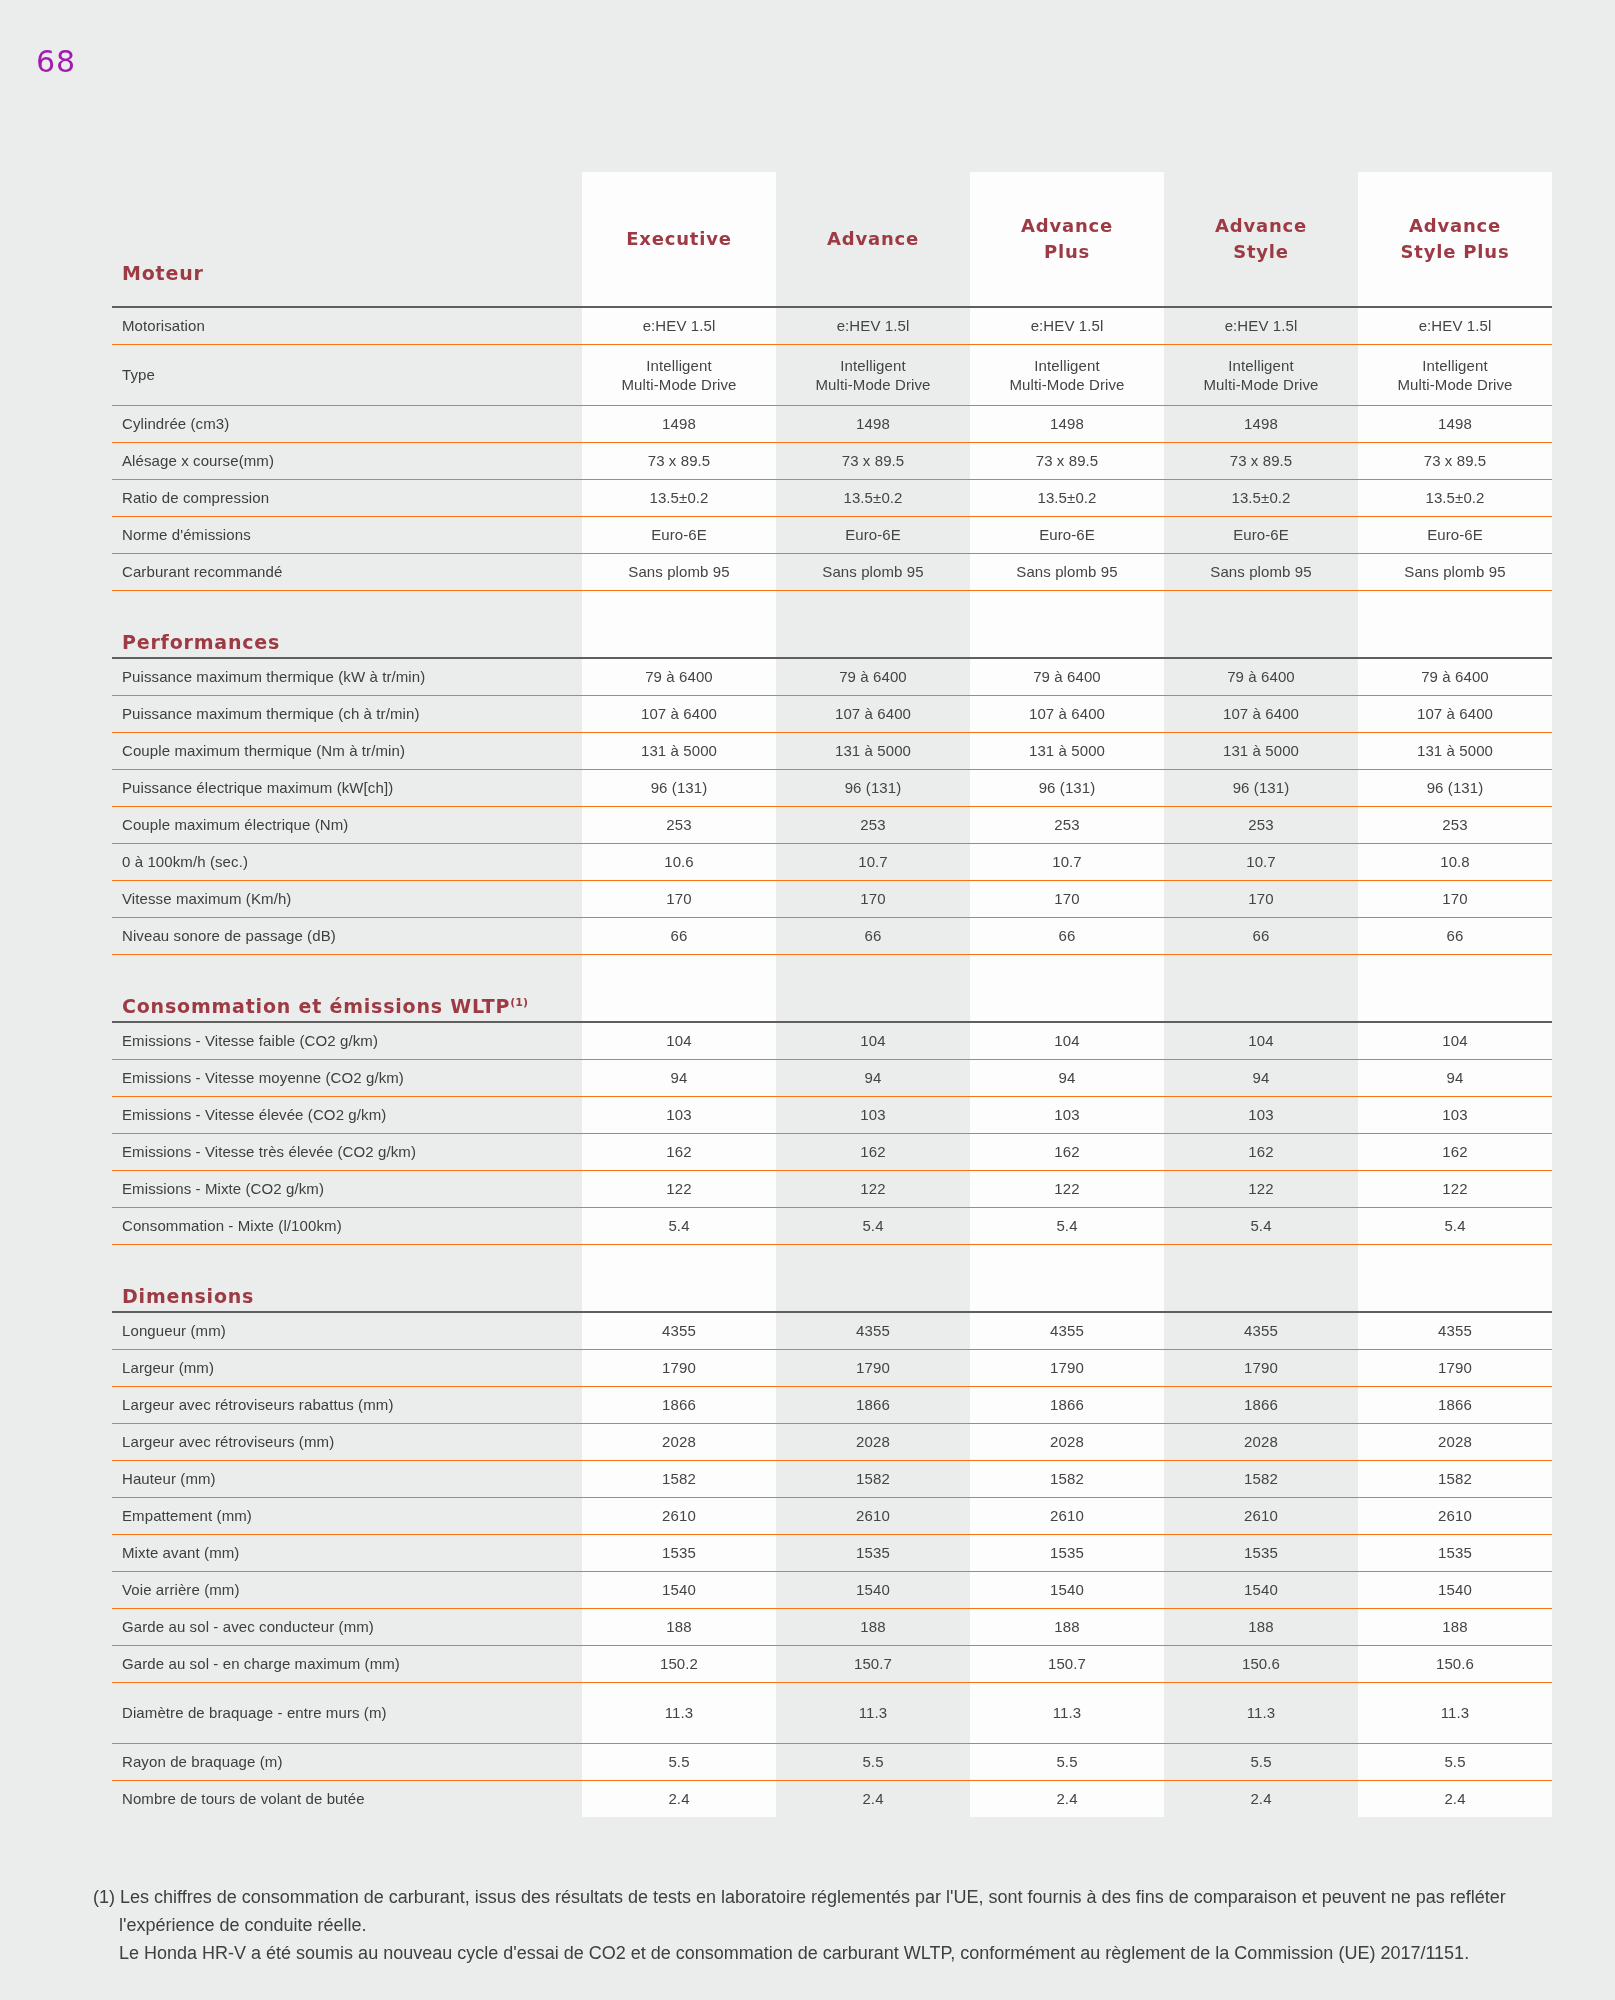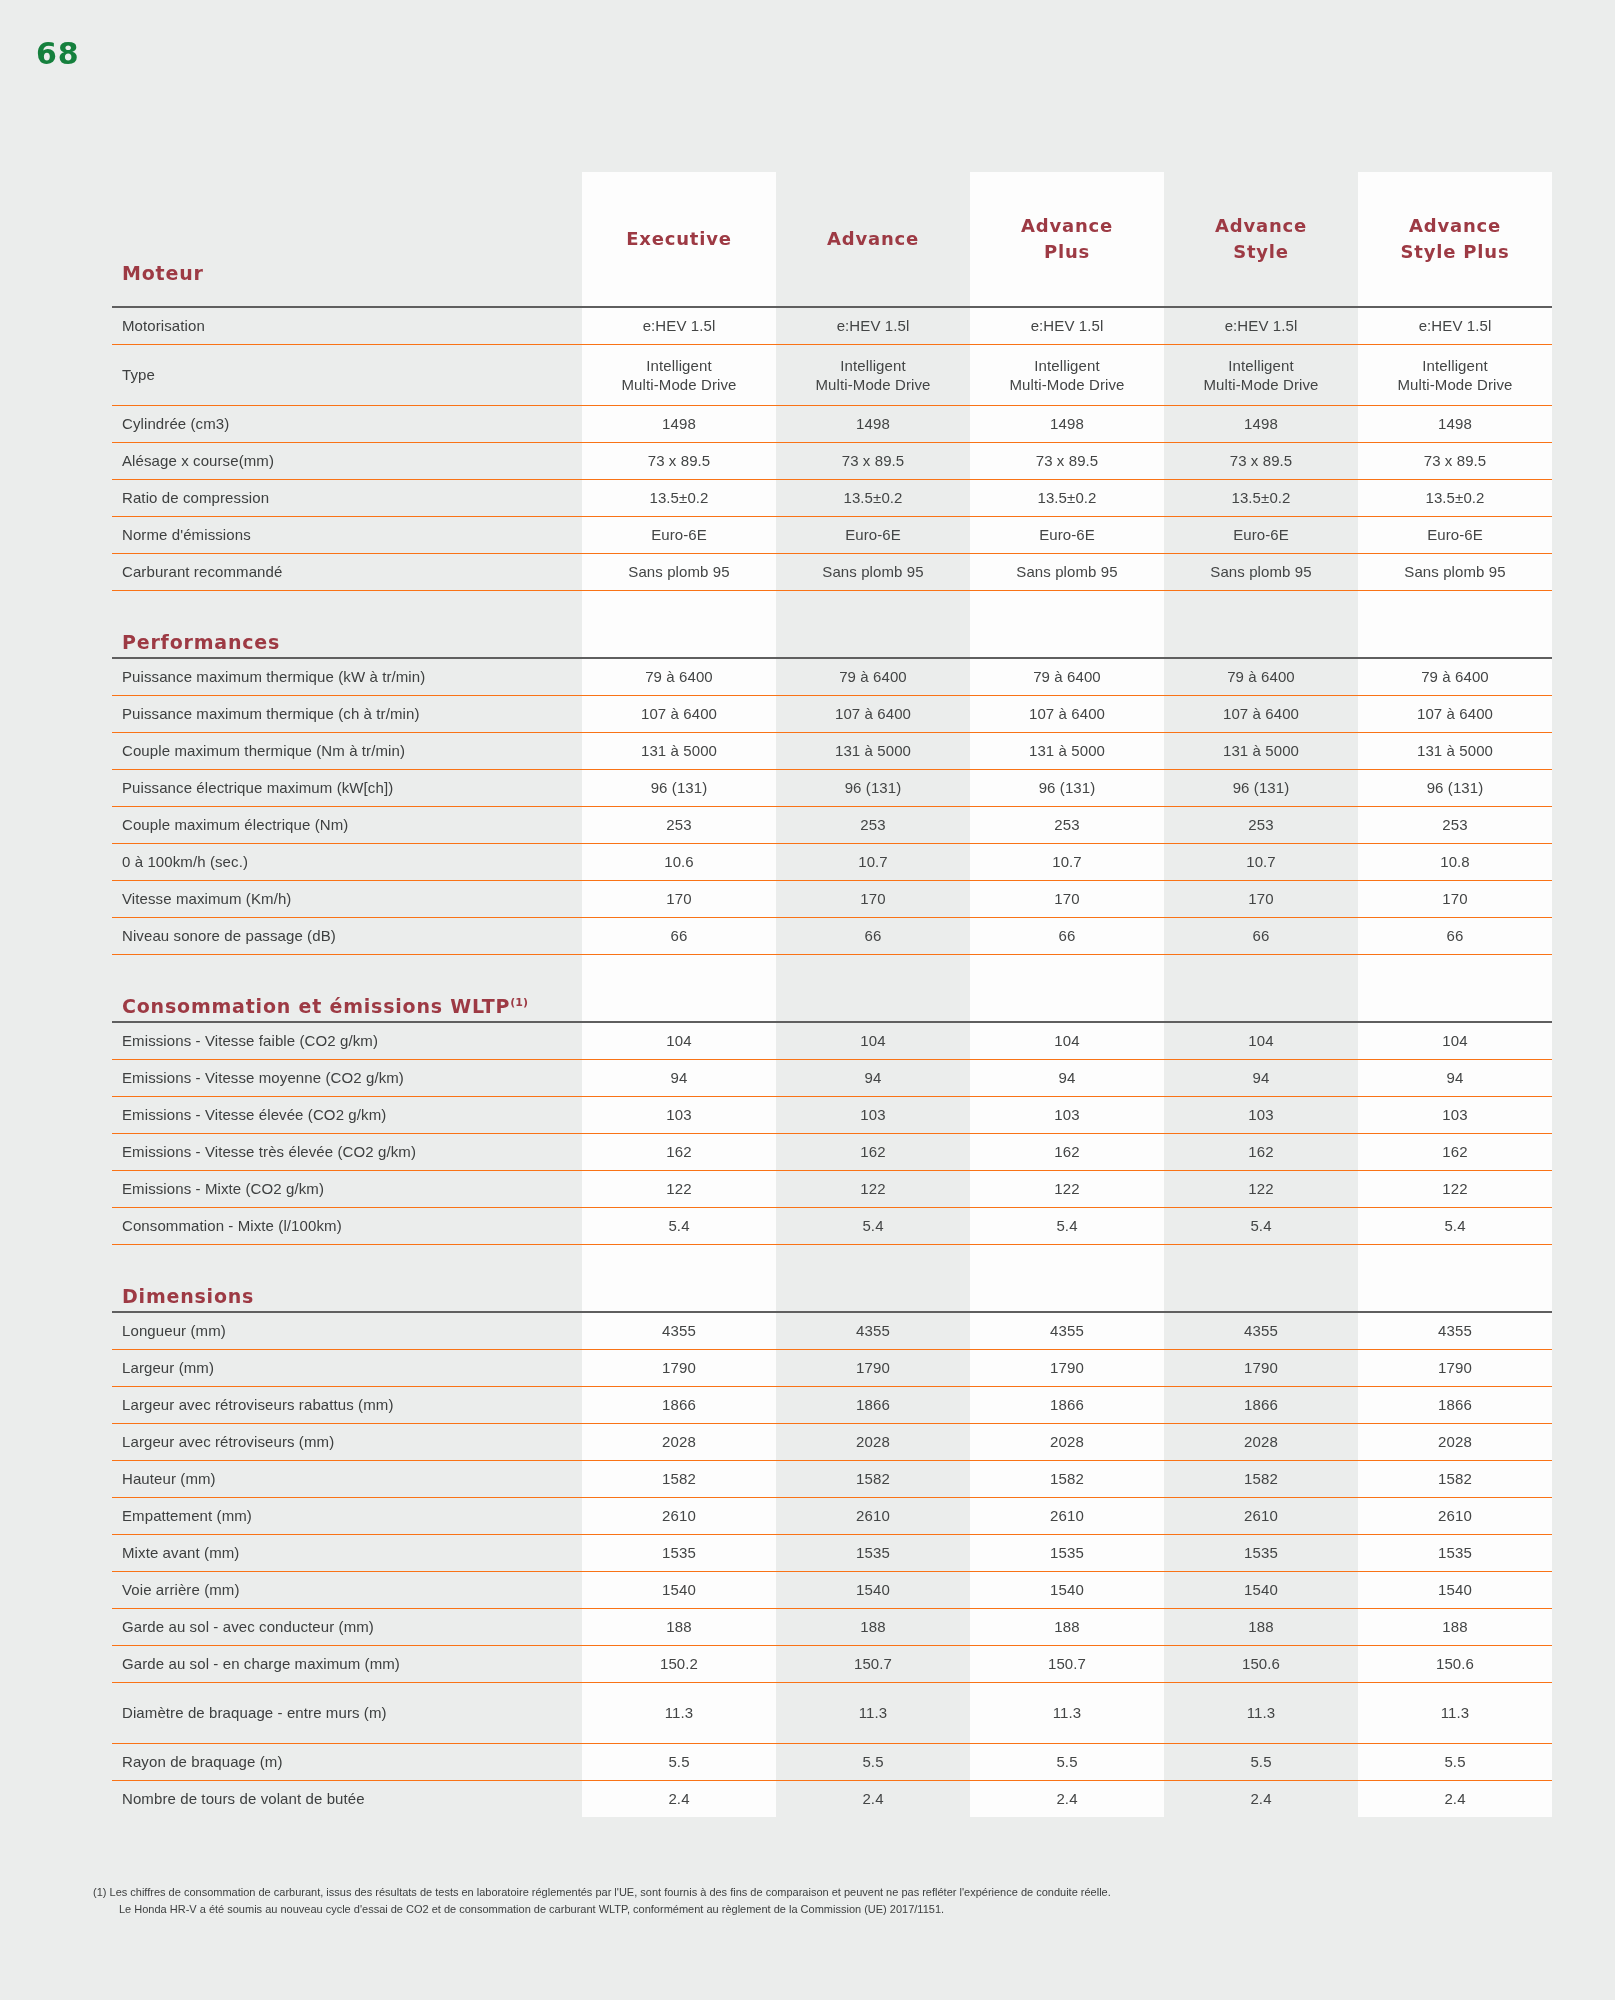--- a/index.html
+++ b/index.html
@@ -8,26 +8,26 @@
     width: 1615px;
     height: 2000px;
     background: #ebedec;
     font-family: "Liberation Sans", sans-serif;
     color: #3e4040;
     overflow: hidden;
   }
   .page-number {
     position: absolute;
     left: 36px;
-    top: 36px;
+    top: 44px;
     font-family: "DejaVu Sans", sans-serif;
-    font-weight: bold;
+    font-weight: normal;
     font-size: 30px;
     letter-spacing: 1px;
-    color: #15803d;
+    color: #a21caf;
   }
   
   .table-wrap {
     position: absolute;
     left: 112px;
     top: 172px;
     width: 1440px;
   }
   .bands { position: absolute; inset: 0; z-index: 0; }
   .band {
@@ -99,21 +99,21 @@
     letter-spacing: 0.8px;
     color: #9d3a44;
   }
   .section-title sup { font-size: 11px; letter-spacing: 0; }
   
   .footnote {
     position: absolute;
     left: 93px;
     top: 1884px;
     width: 1436px;
-    font-size: 11px;
+    font-size: 18px;
     line-height: 1.55;
     color: #3e4040;
   }
   .footnote p { margin: 0; }
   .fn-hang { text-indent: -26px; padding-left: 26px; }
   .fn-body { padding-left: 26px; }
 </style>
 </head>
 <body>
 

